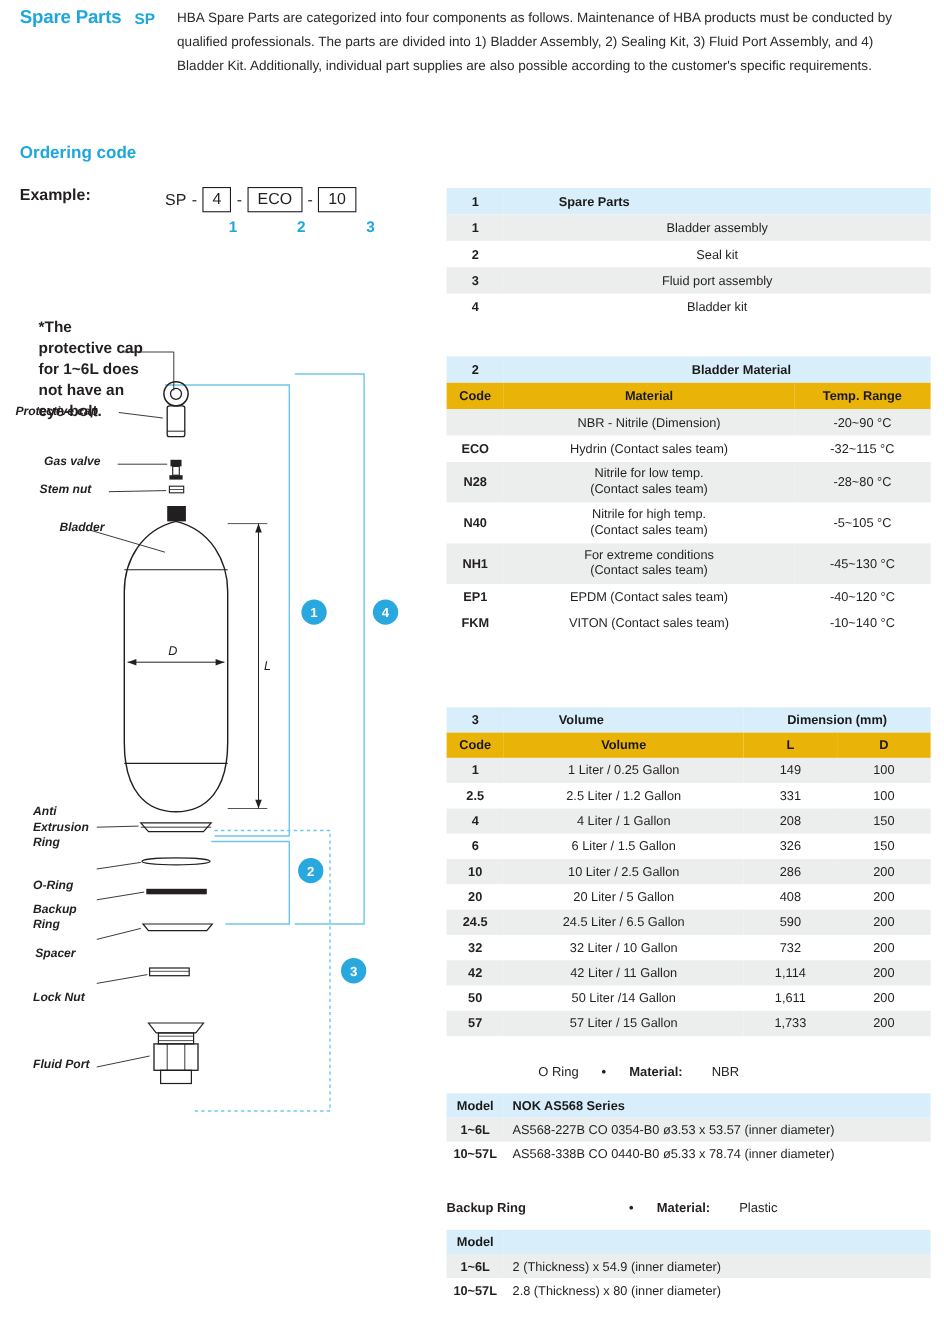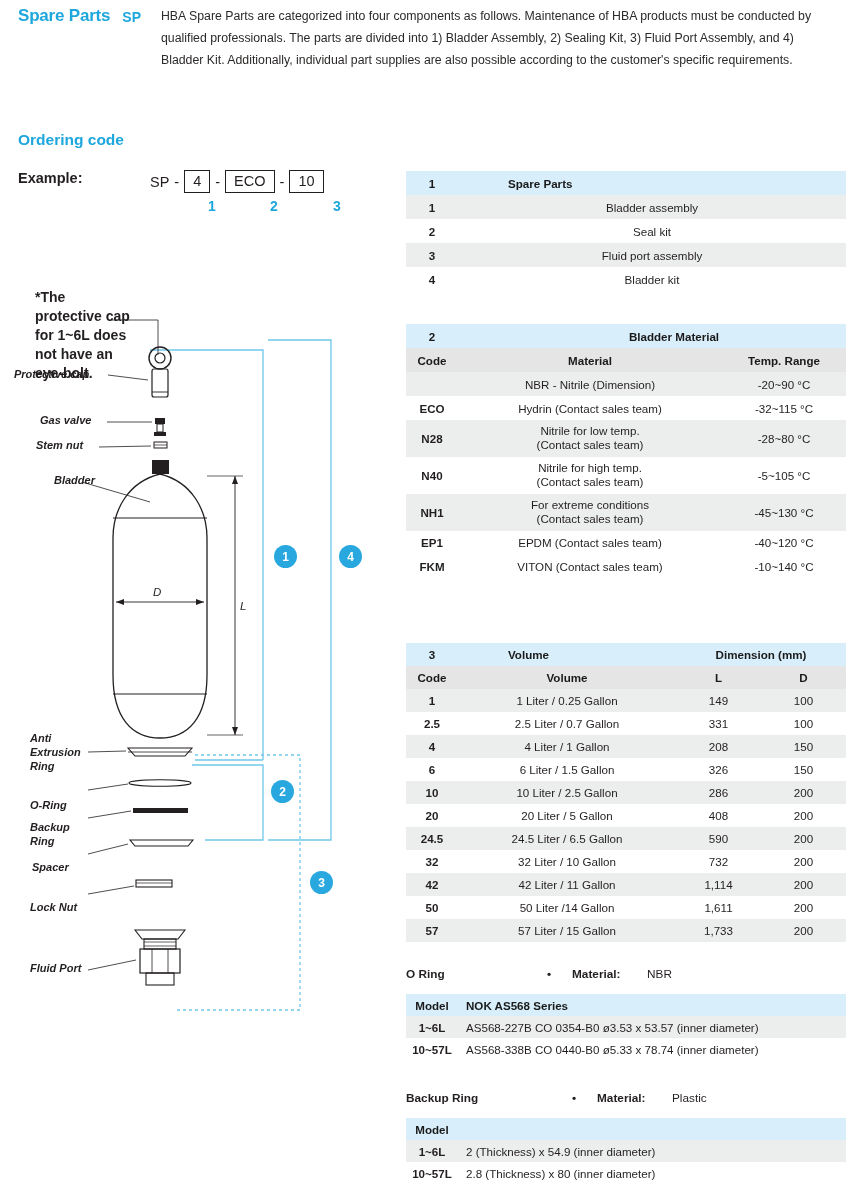--- a/index.html
+++ b/index.html
@@ -73,21 +73,21 @@
   }
   .cn1 { left: 58px; }
   .cn2 { left: 120px; }
   .cn3 { left: 183px; }
 
   
   table { border-collapse: collapse; }
   .tbl { position: absolute; font-size: 11.6px; }
   .tbl td, .tbl th { padding: 4px 6px; }
   .hdr-blue { background: #d8eefa; font-weight: bold; color: #1a1a1a; }
-  .hdr-grey { background: #e5e5e5; font-weight: bold; color: #1a1a1a; }
+  .hdr-grey { background: #eab308; font-weight: bold; color: #1a1a1a; }
   .row-alt { background: #eceded; }
   .row-plain { background: #ffffff; }
 
   
   #table1 { left: 406px; top: 171px; width: 440px; }
   #table1 td { height: 24px; }
   #table1 .k { width: 52px; text-align: center; font-weight: bold; }
   #table1 .v { text-align: center; }
   #table1 .hdr-blue.v { text-align: left; padding-left: 50px; }
 
@@ -105,21 +105,21 @@
   #table3 td, #table3 th { height: 23px; }
   #table3 .k { width: 52px; text-align: center; font-weight: bold; }
   #table3 .v { text-align: center; }
   #table3 .ll { width: 85px; text-align: center; }
   #table3 .dd { width: 85px; text-align: center; }
   #table3 .hdr-blue.v { text-align: left; padding-left: 50px; }
   #table3 .hdr-blue.dim { text-align: center; }
 
   
   .oring-head { position: absolute; left: 406px; top: 967px; width: 440px; font-size: 11.8px; display: flex; align-items: center; }
-  .oring-head .lbl { font-weight: bold; width: 120px; }
+  .oring-head .lbl { font-weight: normal; width: 120px; text-align: right; }
   .oring-head .dot { width: 46px; text-align: center; font-weight: bold; }
   .oring-head .mat { font-weight: bold; width: 75px; }
   .oring-head .val { }
   #table4 { left: 406px; top: 994px; width: 440px; }
   #table4 td, #table4 th { height: 22px; }
   #table4 .k { width: 52px; text-align: center; font-weight: bold; }
   #table4 .v { text-align: left; padding-left: 8px; }
   #table4 .hdr-blue.v { padding-left: 8px; }
 
   .bkring-head { position: absolute; left: 406px; top: 1091px; width: 440px; font-size: 11.8px; display: flex; align-items: center; }
@@ -281,21 +281,21 @@
       <td class="dd hdr-grey">D</td>
     </tr>
     <tr class="row-alt">
       <td class="k">1</td>
       <td class="v">1 Liter / 0.25 Gallon</td>
       <td class="ll">149</td>
       <td class="dd">100</td>
     </tr>
     <tr class="row-plain">
       <td class="k">2.5</td>
-      <td class="v">2.5 Liter / 0.7 Gallon</td>
+      <td class="v">2.5 Liter / 1.2 Gallon</td>
       <td class="ll">331</td>
       <td class="dd">100</td>
     </tr>
     <tr class="row-alt">
       <td class="k">4</td>
       <td class="v">4 Liter / 1 Gallon</td>
       <td class="ll">208</td>
       <td class="dd">150</td>
     </tr>
     <tr class="row-plain">

